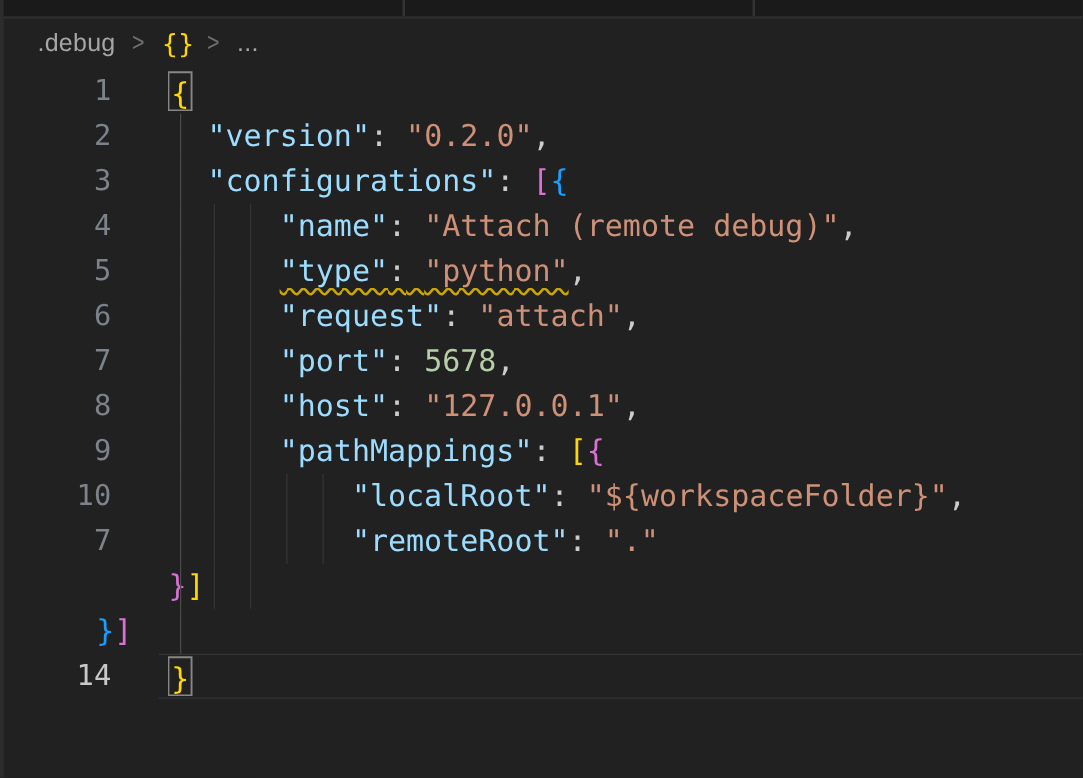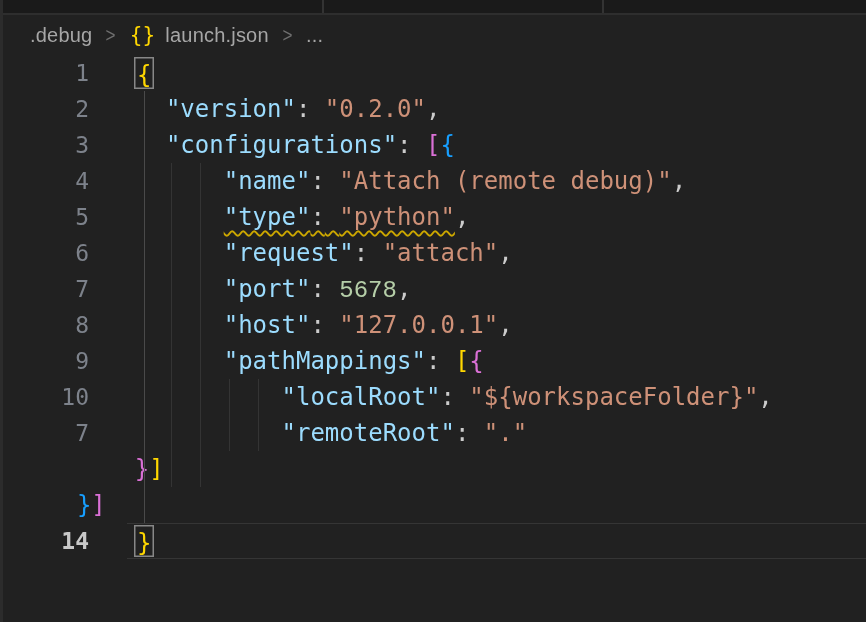--- a/index.html
+++ b/index.html
@@ -39,27 +39,27 @@
   
   .editor { position:absolute; top:55px; left:0; right:0; bottom:0; }
   .line {
     position:relative; display:flex; height:36px; line-height:36px;
     font-family:"DejaVu Sans Mono", monospace;
   }
   .gutter {
     flex:none; width:89px; text-align:right;
     font-size:23px; color:var(--c-lnum,#7d828b);
   }
-  .line.current .gutter { color:var(--c-lnum-active,#c8c8c8);font-weight:bold; }
+  .line.current .gutter { color:var(--c-lnum-active,#c8c8c8); }
   .code {
     flex:none; padding-left:48px; font-size:24px; white-space:pre; color:#cccccc;
   }
   .tok.key   { color:var(--c-key,#9CDCFE); }
   .tok.str   { color:var(--c-str,#CE9178); }
-  .tok.num   { color:var(--c-num,#B5CEA8);font-family:Liberation Mono, monospace; }
+  .tok.num   { color:var(--c-num,#B5CEA8); }
   .tok.punc  { color:var(--c-punc,#CCCCCC); }
   .tok.plain { color:var(--c-punc,#CCCCCC); }
   .tok.b1 { color:var(--c-b1,#FFD700); }
   .tok.b2 { color:var(--c-b2,#DA70D6); }
   .tok.b3 { color:var(--c-b3,#179FFF); }
   .tok.warn {
     text-decoration:underline;
     text-decoration-style:wavy;
     text-decoration-color:var(--c-warn,#cca700);
     text-decoration-thickness:2px;
@@ -89,21 +89,20 @@
   <div class="topstrip">
     <div class="tab-divider" style="left:322px"></div>
     <div class="tab-divider" style="left:602px"></div>
   </div>
   <div class="left-edge"></div>
 
   <div class="breadcrumb">
     <span class="crumb">.debug</span>
     <span class="chev">&gt;</span>
     <span class="json-icon">{}</span>
-    <span class="crumb">launch.json</span>
     <span class="chev">&gt;</span>
     <span class="crumb">...</span>
   </div>
 
   <div class="editor" id="editor">
       <div class="line">
         <span class="gutter">1</span>
         <span class="code"><span class="tok b1 boxed">{</span></span>
       </div>
       <div class="line">

